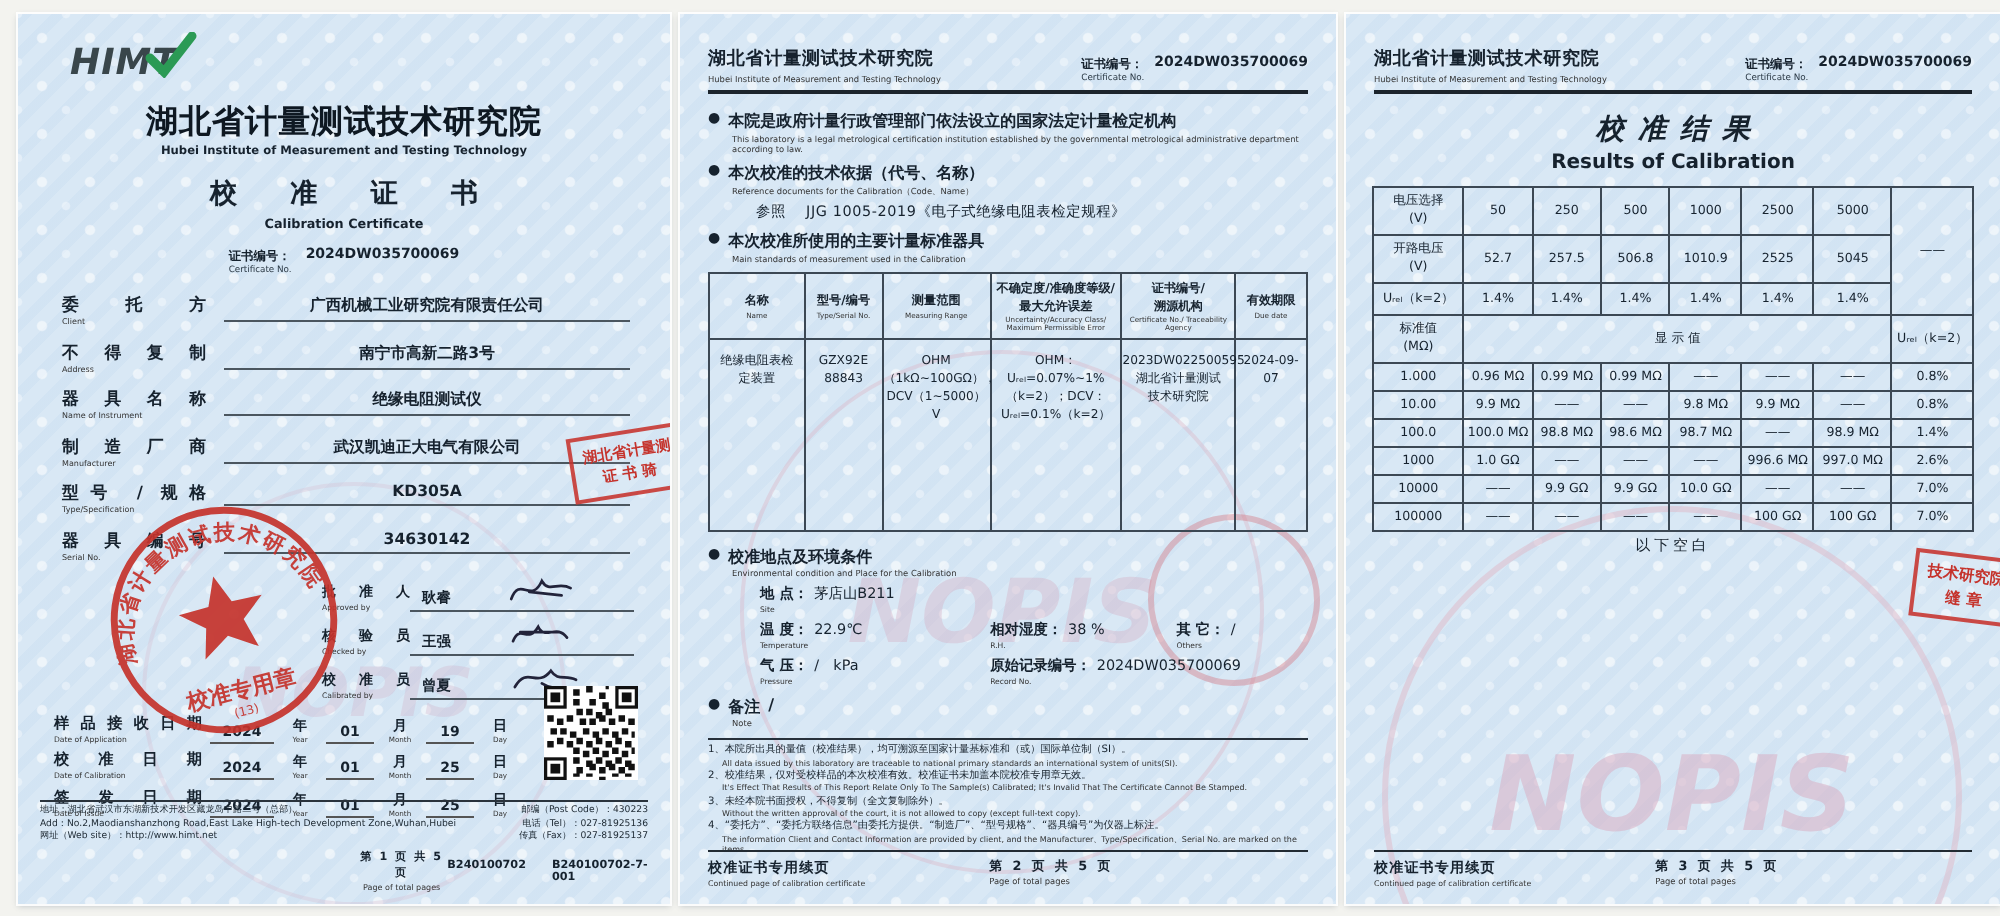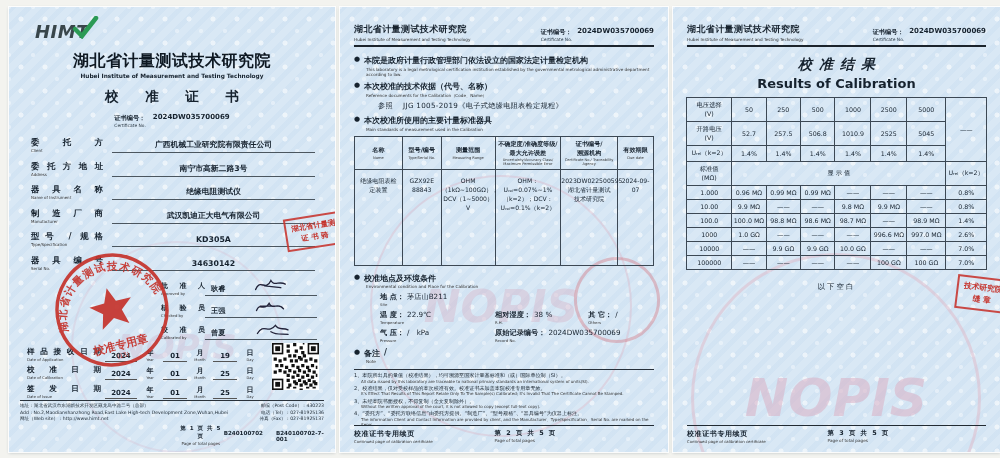--- a/index.html
+++ b/index.html
@@ -44,21 +44,21 @@
   .p1-inst { text-align: center; margin-top: 4px; }
   .p1-inst-cn { font-size: 16px; font-weight: bold; letter-spacing: .5px; color: #0e1822; }
   .p1-inst-en { font-size: 5.8px; font-weight: bold; margin-top: 1px; }
   .p1-title-cn { margin-top: 9px; text-align: center; font-size: 13.5px; font-weight: bold; letter-spacing: 11px; text-indent: 11px; }
   .p1-title-en { text-align: center; font-size: 6.4px; font-weight: bold; margin-top: 2px; }
   .p1-certno { margin-top: 8px; display: flex; justify-content: center; gap: 7px; align-items: flex-start; }
   .p1-certno-val { font-size: 7px; font-weight: bold; transform: translateY(-1px); }
   .lbl-cn-s { font-size: 6.2px; font-weight: bold; }
 
   .fields { margin: 9px 20px 0 22px; }
-  .field { display: flex; align-items: flex-end; margin-bottom: 7.6px; }
+  .field { display: flex; align-items: flex-start; margin-bottom: 7.6px; }
   .f-lbl { width: 72px; }
   .f-lbl-cn { font-size: 8.4px; font-weight: bold; text-align: justify; text-align-last: justify; }
   .f-lbl-en { font-size: 4px; color: #333; }
   .f-val { flex: 1; border-bottom: 1px solid #4b565f; text-align: center; font-size: 7.8px; font-weight: bold; padding-bottom: 2px; margin-left: 9px; }
 
   .sigs { margin: 5px 18px 0 152px; }
   .sig { display: flex; align-items: flex-end; margin-bottom: 5px; }
   .s-lbl { width: 44px; }
   .s-lbl-cn { font-size: 7px; font-weight: bold; text-align: justify; text-align-last: justify; }
   .s-lbl-en { font-size: 3.8px; color: #333; }
@@ -135,26 +135,26 @@
   .e-val { font-size: 7.2px; }
   .ew1 { width: 100%; } .ew40 { width: 42%; } .ew34 { width: 34%; } .ew26 { width: 24%; } .ew60 { width: 58%; }
 
   .notes { margin: 4px 14px 0; border-top: 1.4px solid #27303a; padding-top: 2.5px; line-height: 1.3; }
   .n-cn { font-size: 5.1px; color: #17222c; }
   .n-en { font-size: 4px; color: #333; margin-left: 7px; margin-bottom: 1px; }
 
   
   .p3-title { text-align: center; margin-top: 9px; }
   .p3-title-cn { font-family: "DejaVu Serif", "Liberation Serif", serif; font-style: italic; font-weight: bold; font-size: 14px; letter-spacing: 7px; text-indent: 7px; }
-  .p3-title-en { font-size: 13px; font-weight: bold; margin-top: 2px; }
+  .p3-title-en { font-size: 10px; font-weight: bold; margin-top: 2px; }
 
   .res-table { width: calc(100% - 26px); margin: 6px 13px 0; border-collapse: collapse; table-layout: fixed; }
   .res-table td { border: 1px solid #3c4854; text-align: center; font-size: 6.3px; padding: 3px 1px; }
   .res-table td.hd { line-height: 1.35; }
-  .blank-note { text-align: center; font-size: 7.4px; letter-spacing: 2px; margin-top: 12px; }
+  .blank-note { text-align: center; font-size: 7.4px; letter-spacing: 2px; margin-top: 2px; }
 </style>
 </head>
 <body>
 
 <div class="canvas">
 
   <div class="page page1">
     <div class="wm wm1">NOPIS</div>
 
     <div class="rel">
@@ -164,40 +164,41 @@
           <path d="M3 13 L10 20 L24 2" stroke="#2b9a55" stroke-width="4.5" fill="none" stroke-linecap="round"></path>
         </svg>
       </div>
 
       <div class="p1-inst">
         <div class="p1-inst-cn">湖北省计量测试技术研究院</div>
         <div class="p1-inst-en">Hubei Institute of Measurement and Testing Technology</div>
       </div>
 
       <div class="p1-title-cn">校 准 证 书</div>
+      <div class="p1-title-en">Calibration Certificate</div>
 
       <div class="p1-certno">
         <div>
           <div class="lbl-cn-s">证书编号：</div>
           <div class="en">Certificate No.</div>
         </div>
         <div class="p1-certno-val">2024DW035700069</div>
       </div>
 
       <div class="fields">
         <div class="field">
           <div class="f-lbl">
               <div class="f-lbl-cn">委 托 方</div>
               <div class="f-lbl-en">Client</div>
             </div>
           <div class="f-val">广西机械工业研究院有限责任公司</div>
         </div>
         <div class="field">
           <div class="f-lbl">
-              <div class="f-lbl-cn">委托方地址</div>
+              <div class="f-lbl-cn">不得复制</div>
               <div class="f-lbl-en">Address</div>
             </div>
           <div class="f-val">南宁市高新二路3号</div>
         </div>
         <div class="field">
           <div class="f-lbl">
               <div class="f-lbl-cn">器 具 名 称</div>
               <div class="f-lbl-en">Name of Instrument</div>
             </div>
           <div class="f-val">绝缘电阻测试仪</div>

